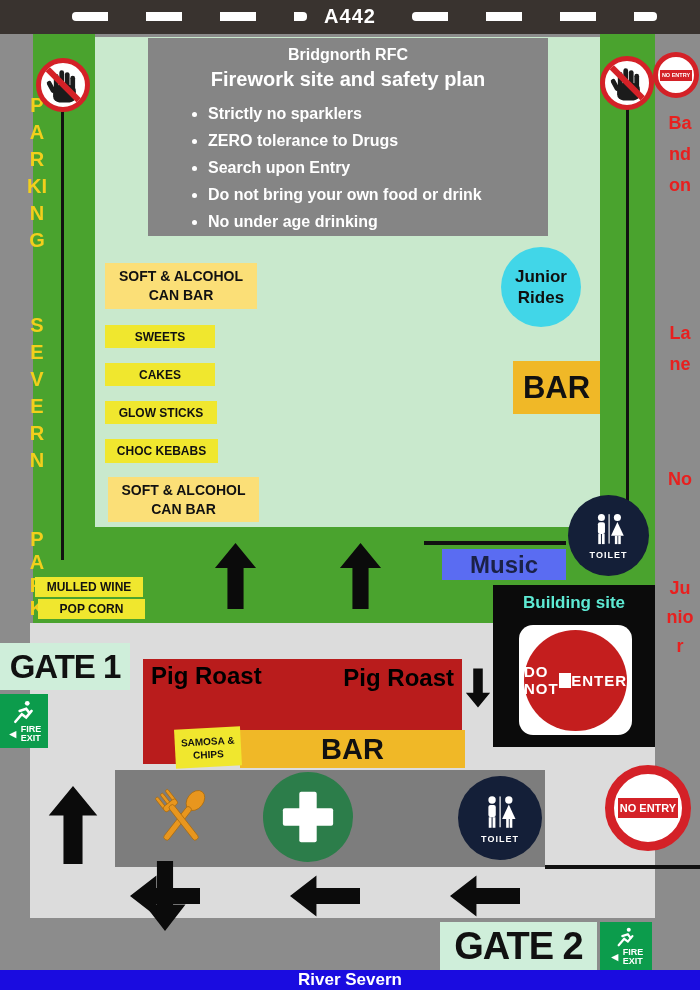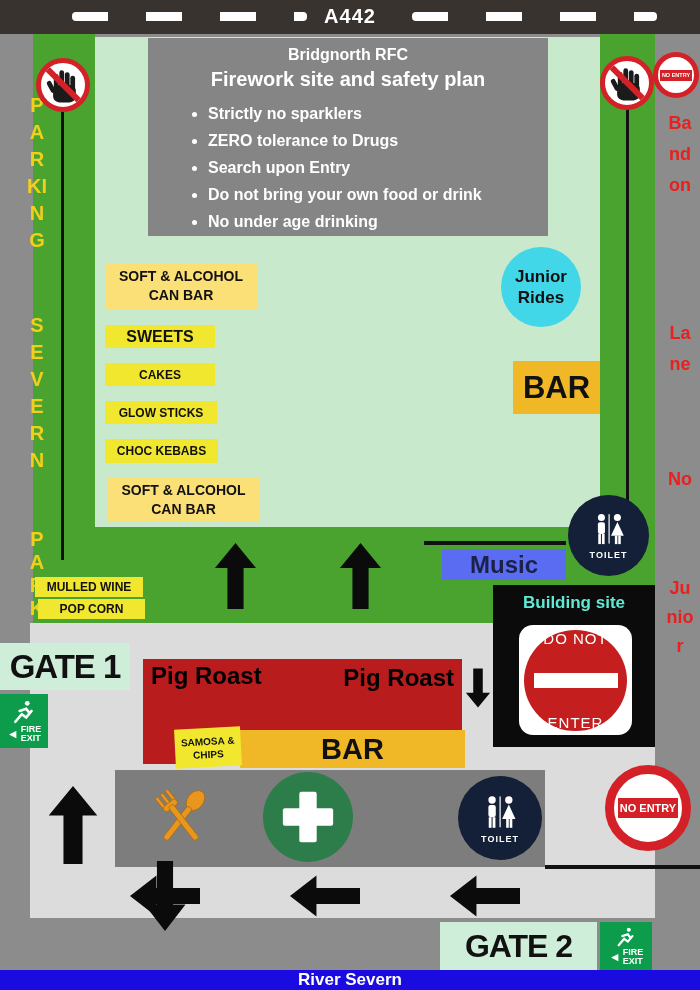--- a/index.html
+++ b/index.html
@@ -55,21 +55,21 @@
   
   .nosign { border-radius:50%; background:#fff; border:5px solid #d42127; position:absolute; overflow:hidden; }
   .nosign .slash { position:absolute; left:50%; top:-6%; width:6px; height:112%; background:#d42127; transform:translateX(-50%) rotate(-45deg); }
   .noentry { border-radius:50%; background:#fff; position:absolute; display:flex; align-items:center; justify-content:center; }
   .noentry .band { background:#d42127; color:#fff; font-weight:bold; width:88%; display:flex; align-items:center; justify-content:center; }
 
   
   .bsite { left:493px; top:585px; width:162px; height:162px; background:#0b0b0b; }
   .bsite .bs-title { color:#5eead4; font-weight:bold; font-size:17px; text-align:center; margin-top:8px; }
   .dne-box { position:absolute; left:26px; top:40px; width:113px; height:110px; background:#fff; border-radius:14px; display:flex; align-items:center; justify-content:center; }
-  .dne-circle { width:103px; height:101px; border-radius:50%; background:#c41e1e; display:flex; flex-direction:column; align-items:center; justify-content:space-between; color:#fff; font-weight:normal; }
+  .dne-circle { width:103px; height:101px; border-radius:50%; background:#c41e1e; display:flex; align-items:center; justify-content:flex-end; color:#fff; font-weight:bold; }
   .dne-circle .bar { width:84px; height:15px; background:#fff; margin:3px 0; }
   .dne-circle .t { font-size:15px; letter-spacing:1px; }
 
   
   .fire-exit { background:#0c9c4c; color:#fff; display:flex; flex-direction:column; align-items:center; justify-content:center; }
   .fire-exit .fe-text { font-size:9px; font-weight:bold; line-height:9px; display:flex; align-items:center; gap:2px; }
   .fire-exit .fe-arrow { font-size:12px; line-height:10px; }
 
   .musicbox { left:442px; top:549px; width:124px; height:31px; background:#5a6cf2; color:#1b2147; font-size:24px; }
   .riverbar { left:0; top:970px; width:700px; height:20px; background:#1a0ce0; color:#fff; font-size:17px; }
@@ -149,21 +149,21 @@
 
   <div class="noentry" style="left:653px; top:52px; width:46px; height:46px; border:5px solid #d42127;">
     <div class="band" style="height:11px; font-size:5.5px;">NO ENTRY</div>
   </div>
   <div class="noentry" style="left:605px; top:765px; width:86px; height:86px; border:9px solid #d42127;">
     <div class="band" style="height:20px; font-size:11px;">NO ENTRY</div>
   </div>
 
   <div class="abs lbl pale-yellow" style="left:105px; top:263px; width:152px; height:46px; font-size:14px; line-height:19px;">SOFT &amp; ALCOHOL
 CAN BAR</div>
-  <div class="abs lbl yellow" style="left:105px; top:325px; width:110px; height:23px; font-size:16px;">SWEETS</div>
+  <div class="abs lbl yellow" style="left:105px; top:325px; width:110px; height:23px; font-size:12px;">SWEETS</div>
   <div class="abs lbl yellow" style="left:105px; top:363px; width:110px; height:23px; font-size:12px;">CAKES</div>
   <div class="abs lbl yellow" style="left:105px; top:401px; width:112px; height:23px; font-size:12px;">GLOW STICKS</div>
   <div class="abs lbl yellow" style="left:105px; top:439px; width:113px; height:24px; font-size:12px;">CHOC KEBABS</div>
   <div class="abs lbl pale-yellow" style="left:108px; top:477px; width:151px; height:45px; font-size:14px; line-height:19px;">SOFT &amp; ALCOHOL
 CAN BAR</div>
 
   <div class="abs circle junior">Junior
 Rides</div>
   <div class="abs lbl gold" style="left:513px; top:361px; width:87px; height:53px; font-size:31px;">BAR</div>
 
@@ -289,21 +289,21 @@
   <svg class="arrow" style="left:290px; top:874px;" width="70" height="44" viewBox="0 0 90 60" preserveAspectRatio="none">
       <polygon points="0,30 34,2 34,19 90,19 90,41 34,41 34,58" fill="#0b0b0b"></polygon>
     </svg>
   <svg class="arrow" style="left:450px; top:874px;" width="70" height="44" viewBox="0 0 90 60" preserveAspectRatio="none">
       <polygon points="0,30 34,2 34,19 90,19 90,41 34,41 34,58" fill="#0b0b0b"></polygon>
     </svg>
   <svg class="arrow" style="left:130px; top:874px;" width="70" height="44" viewBox="0 0 90 60" preserveAspectRatio="none">
       <polygon points="0,30 34,2 34,19 90,19 90,41 34,41 34,58" fill="#0b0b0b"></polygon>
     </svg>
 
-  <div class="abs lbl mint" style="left:440px; top:922px; width:157px; height:48px; font-size:32px; letter-spacing:-1px;">GATE 2</div>
+  <div class="abs lbl mint" style="left:440px; top:922px; width:157px; height:48px; font-size:38px; letter-spacing:-1px;">GATE 2</div>
   <div class="abs fire-exit" style="left:600px; top:922px; width:52px; height:48px;">
     <svg width="24" height="22" viewBox="0 0 24 24">
       <g stroke="#fff" stroke-width="2.4" fill="none" stroke-linecap="round">
         <circle cx="15" cy="4" r="2.2" fill="#fff" stroke="none"></circle>
         <path d="M4 21 l6-7 4 3 5-6"></path>
         <path d="M8 11 l6-2 3 4"></path>
       </g>
     </svg>
     <div class="fe-text">
         <span class="fe-arrow">◄</span>

